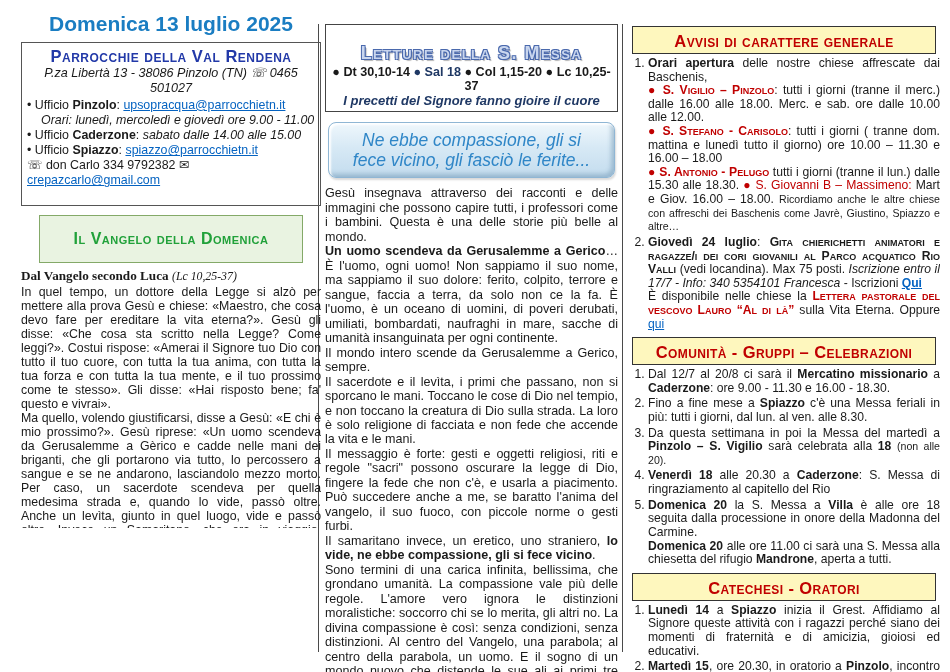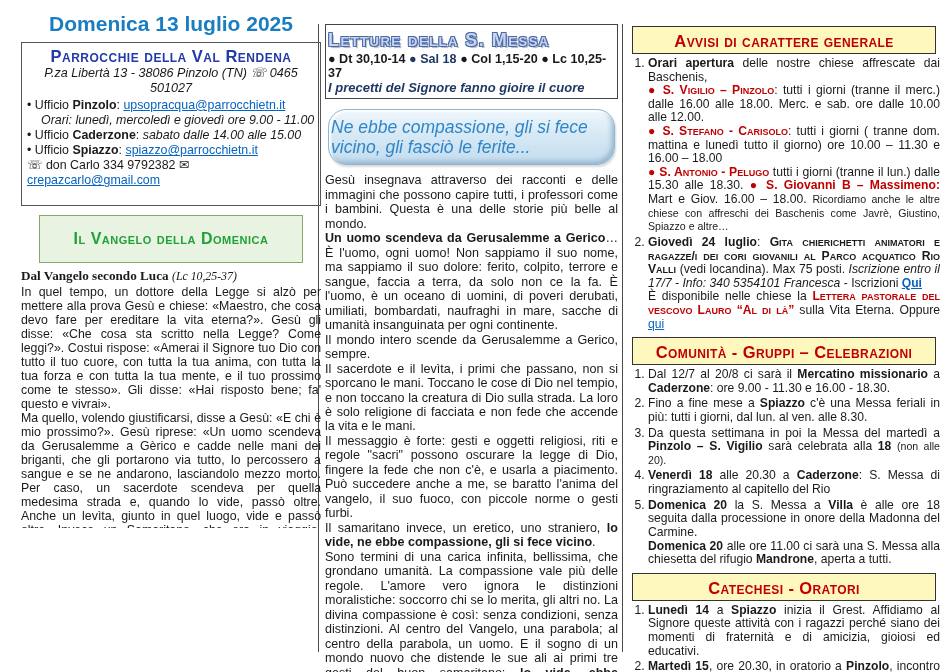--- a/index.html
+++ b/index.html
@@ -31,47 +31,47 @@
   .gospel-header{margin:9px auto 5px;width:88%;background:var(--greenbox);border:1px solid #84A968;
                  text-align:center;padding:14px 0;font-variant:small-caps;font-weight:bold;
                  font-size:16px;letter-spacing:.5px;color:var(--green);}
   .gospel-title{font-size:13.2px;margin-bottom:1px;font-family:Liberation Serif, serif;}
   .gospel-text{font-size:12.35px;line-height:1.135;text-align:justify;}
   .gospel-wrap{overflow:hidden;}
   .samaritan-figure{float:right;width:114px;height:100px;margin:2px 0 0 6px;border:1px solid #cbb79a;}
   .samaritan-figure svg{display:block;width:100%;height:100%;}
 
   
-  .letture-box{margin-top:24px;border:1px solid #444;padding:5px 2px 3px;}
+  .letture-box{margin-top:24px;border:1px solid #444;text-align:center;padding:18px 2px 3px;}
   .letture-title{font-variant:small-caps;font-weight:bold;font-size:18px;letter-spacing:1.5px;
                  color:#C9D6EE;text-shadow:-1px -1px 0 #4A69AD,1px -1px 0 #4A69AD,
                  -1px 1px 0 #4A69AD,1px 1px 0 #4A69AD,2px 2px 1px rgba(0,0,0,.3);}
   .letture-readings{font-size:12.6px;font-weight:bold;margin-top:1px;}
   .letture-motto{font-size:13px;font-weight:bold;font-style:italic;color:var(--navy);}
   .quote-box{margin:10px 3px 8px;background:linear-gradient(180deg,#EFF7FC 0%,#D7E9F5 45%,#C3DCEE 100%);
-             border:1px solid #8FB6D4;border-radius:18px;padding:7px 2px;text-align:left;
+             border:1px solid #8FB6D4;border-radius:8px;padding:7px 16px;text-align:center;
              box-shadow:inset 2px 2px 2px rgba(255,255,255,.95),inset -3px -3px 4px rgba(100,140,170,.45),1px 2px 2px rgba(0,0,0,.15);}
   .quote-text{font-size:17.5px;font-style:italic;color:#2F86C7;line-height:1.15;}
   .commentary{font-size:12.55px;line-height:1.155;text-align:justify;}
   .commentary p{margin:0;}
 
   
   .section-header{margin:6px 4px 3px;background:var(--ylwbox);border:1px solid #333;text-align:center;
                   padding:5px 0 2px;font-variant:small-caps;font-weight:bold;font-size:16.5px;
                   letter-spacing:.4px;color:var(--red);}
   .col-right .section-header:first-child{margin-top:26px;}
   ol.sec-list{margin:0 0 2px 0;padding-left:20px;font-size:12.15px;line-height:1.12;text-align:justify;}
   ol.sec-list li{margin-bottom:2px;}
 
   
   .b{font-weight:bold;}
   .i{font-style:italic;}
   .sm{font-size:10.6px;}
   .red{color:var(--red);}
-  .rb{color:var(--red);font-weight:bold;}
+  .rb{color:var(--red);font-weight:normal;}
   .rsc{color:var(--red);font-weight:bold;font-variant:small-caps;}
   .bsc{font-weight:bold;font-variant:small-caps;}
   .navy{color:var(--navy);}
   .link{color:var(--link);text-decoration:underline;cursor:pointer;}
   .ref{font-size:11.8px;}
 </style>
 </head>
 <body>
 
 <div class="page">

